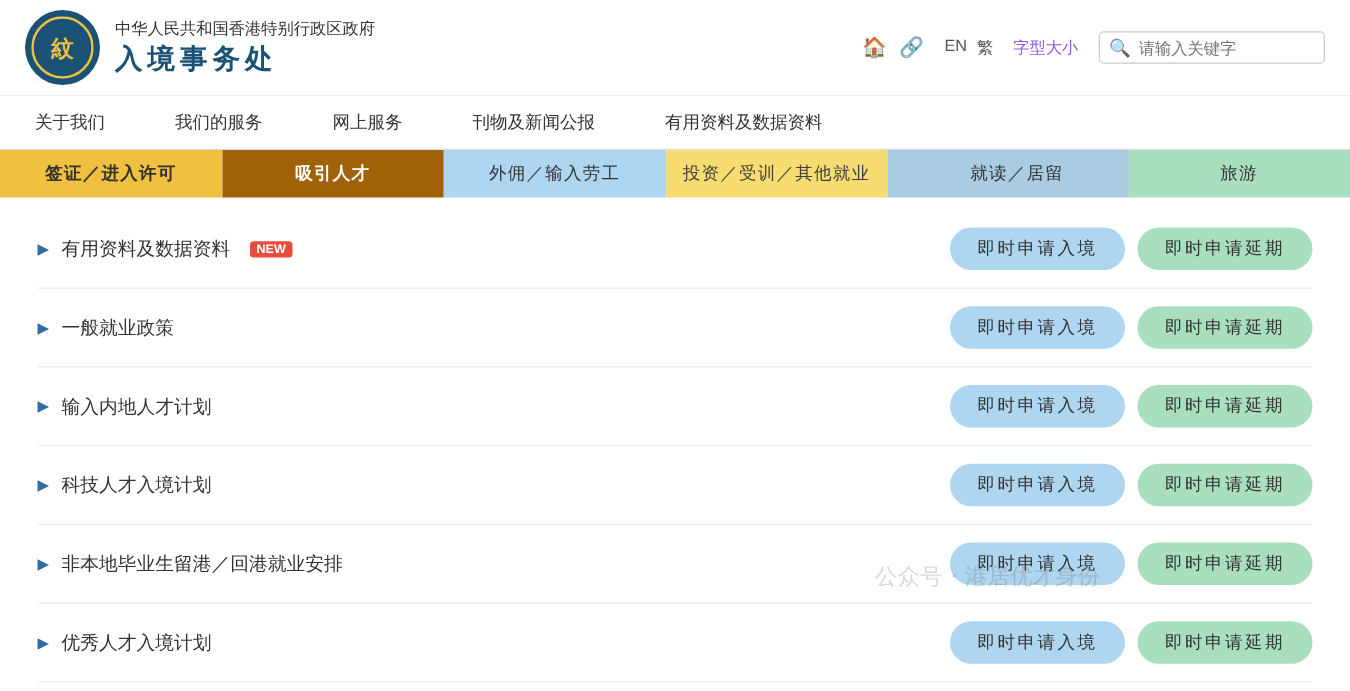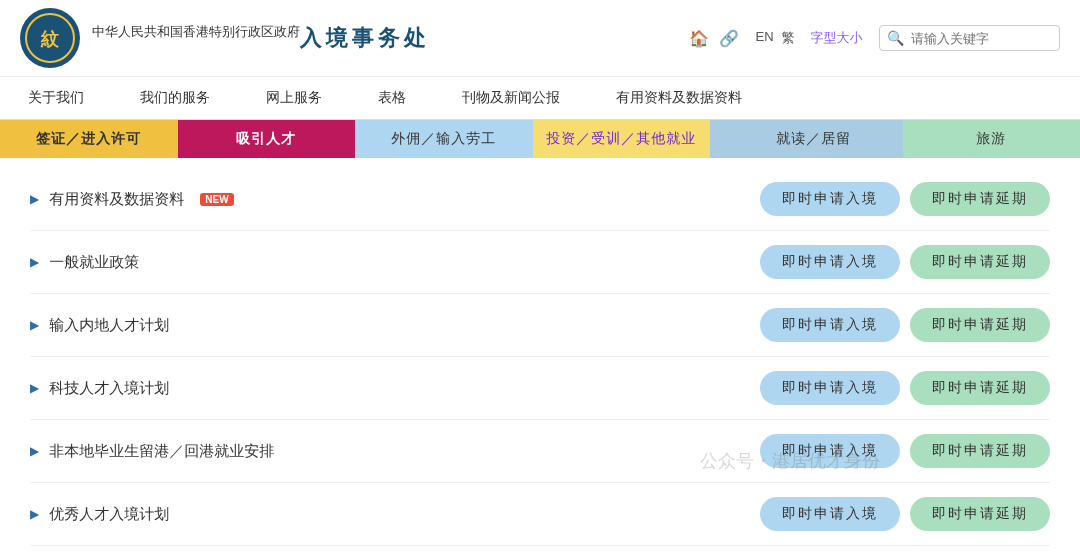--- a/index.html
+++ b/index.html
@@ -27,20 +27,21 @@
       display: flex;
       align-items: center;
       justify-content: center;
       color: #f0c040;
       font-size: 22px;
       font-weight: bold;
       flex-shrink: 0;
     }
     .header-title-block {
       display: flex;
+      flex-direction: column;
     }
     .header-title-top {
       font-size: 13px;
       color: #333;
     }
     .header-title-main {
       font-size: 22px;
       color: #1a5276;
       font-weight: bold;
       letter-spacing: 4px;
@@ -119,36 +120,36 @@
     .sub-nav-item {
       flex: 1;
       text-align: center;
       padding: 10px 8px;
       font-size: 14px;
       cursor: pointer;
       letter-spacing: 1px;
       white-space: nowrap;
     }
     .sub-nav-item.active {
-      background: #be185d;
+      background: #a16207;
       color: #fff;
       font-weight: bold;
     }
     .sub-nav-item.yellow {
       background: #f0c040;
       color: #333;
       font-weight: bold;
     }
     .sub-nav-item.light-blue {
       background: #aed6f1;
       color: #333;
     }
     .sub-nav-item.gold {
       background: #f7dc6f;
-      color: #6d28d9;
+      color: #404040;
     }
     .sub-nav-item.teal {
       background: #a9cce3;
       color: #333;
       padding-left: 23px;
     }
     .sub-nav-item.green2 {
       background: #a9dfbf;
       color: #333;
     }
@@ -258,21 +259,20 @@
       <span class="search-icon">🔍</span>
       <input type="text" placeholder="请输入关键字" style="">
     </div>
   </div>
 </div>
 
 <nav class="main-nav">
   <a>关于我们</a>
   <a>我们的服务</a>
   <a>网上服务</a>
-  <a>表格</a>
   <a>刊物及新闻公报</a>
   <a>有用资料及数据资料</a>
 </nav>
 
 <div class="sub-nav">
   <div class="sub-nav-item yellow">签证／进入许可</div>
   <div class="sub-nav-item active">吸引人才</div>
   <div class="sub-nav-item light-blue">外佣／输入劳工</div>
   <div class="sub-nav-item gold">投资／受训／其他就业</div>
   <div class="sub-nav-item teal">就读／居留</div>

